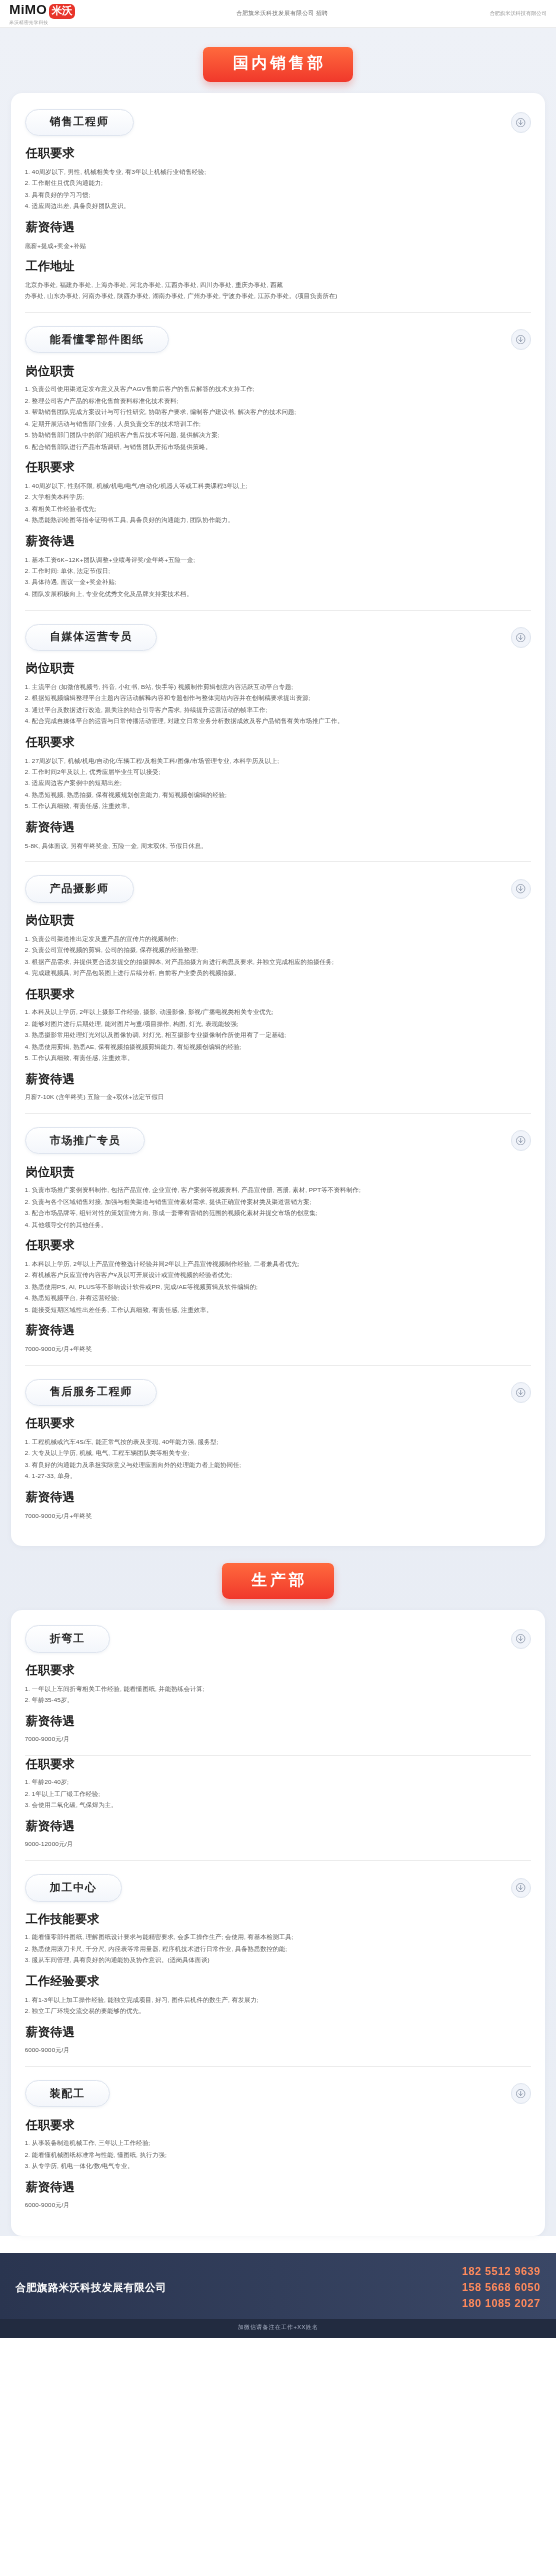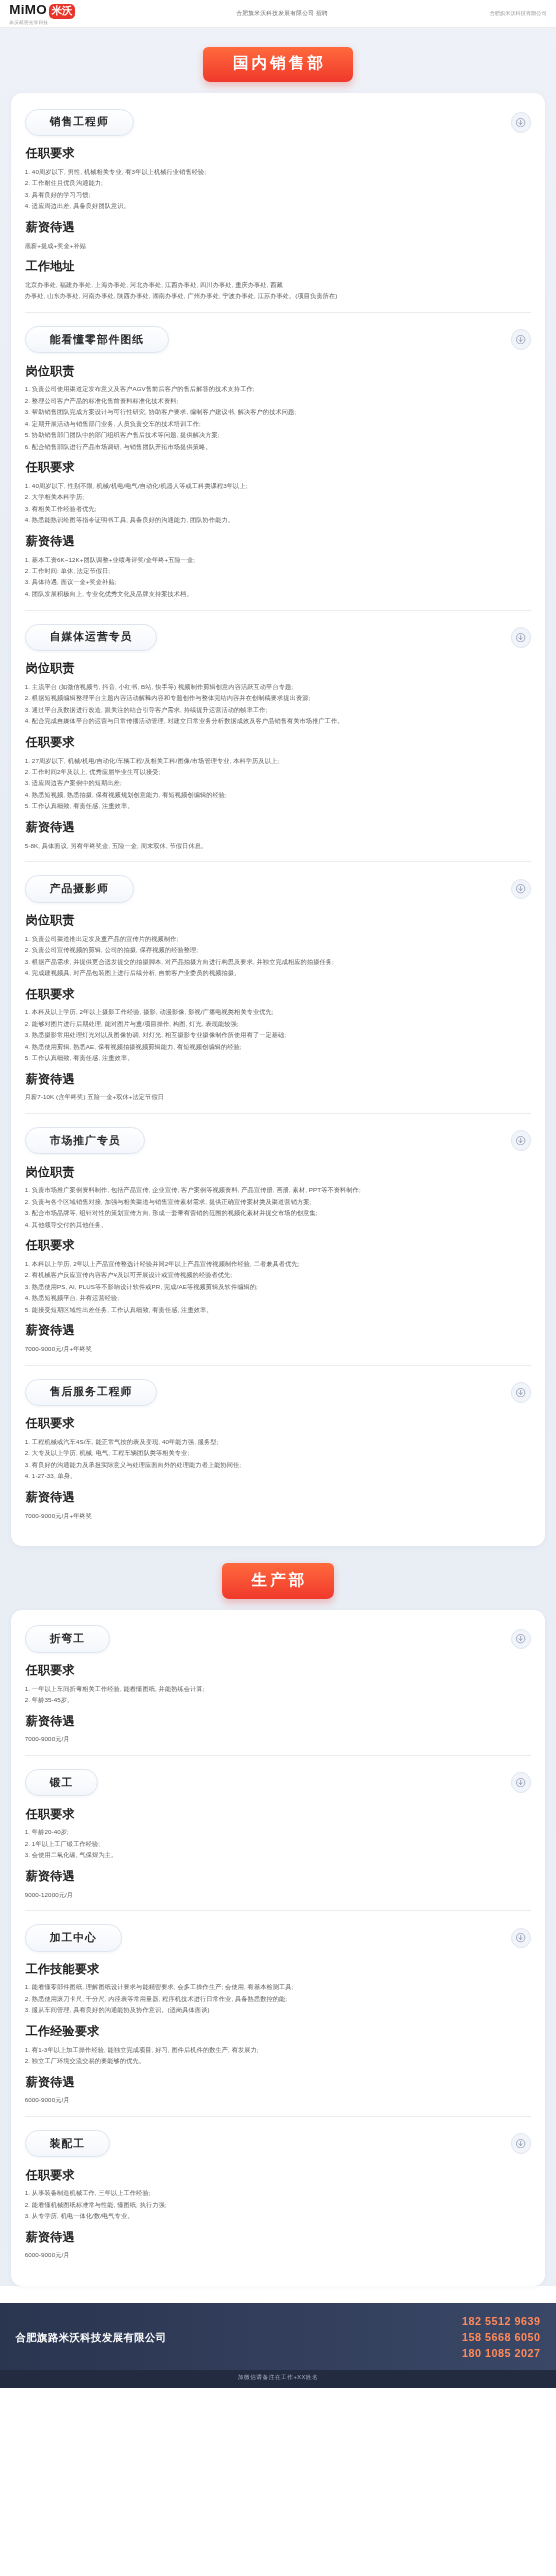--- a/index.html
+++ b/index.html
@@ -423,31 +423,20 @@
             <p>2. 年龄35-45岁。</p>
           </div>
         </div>
         <div class="block">
           <div class="block-title">薪资待遇</div>
           <div class="block-body">
             <p>7000-9000元/月</p>
           </div>
         </div>
         <div class="divider"></div>
-        <div class="job-head">
-          <div class="job-pill">锻工</div>
-          <div class="job-toggle">
-            <span>
-              <svg width="9.3" height="9.3" viewBox="0 0 18 18">
-                <circle cx="9" cy="9" r="8.2" fill="none" stroke="#6d7a90" stroke-width="1.1"></circle>
-                <path d="M9 4.6 L9 12.4 M5.6 9.2 L9 12.6 L12.4 9.2" fill="none" stroke="#6d7a90" stroke-width="1.2" stroke-linecap="round" stroke-linejoin="round"></path>
-              </svg>
-            </span>
-          </div>
-        </div>
         <div class="block">
           <div class="block-title">任职要求</div>
           <div class="block-body">
             <p>1. 年龄20-40岁;</p>
             <p>2. 1年以上工厂锻工作经验;</p>
             <p>3. 会使用二氧化碳, 气保焊为主。</p>
           </div>
         </div>
         <div class="block">
           <div class="block-title">薪资待遇</div>

